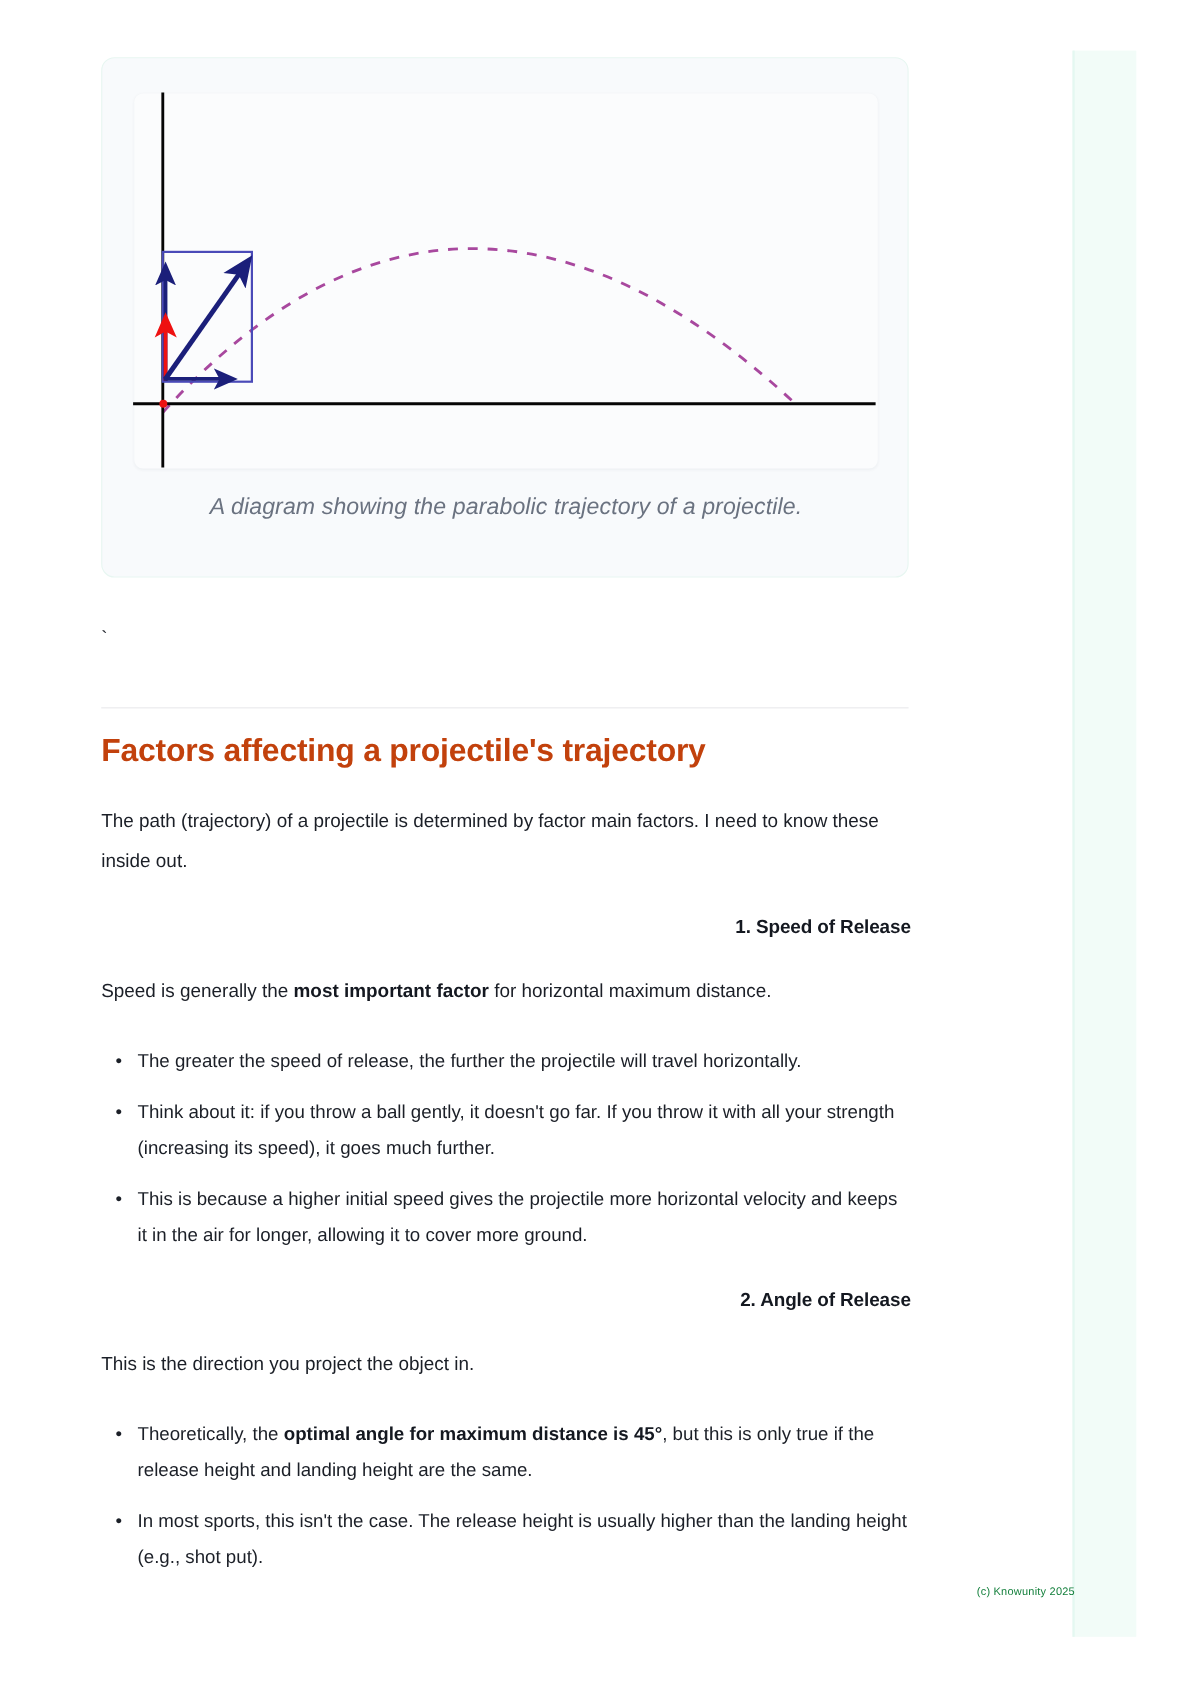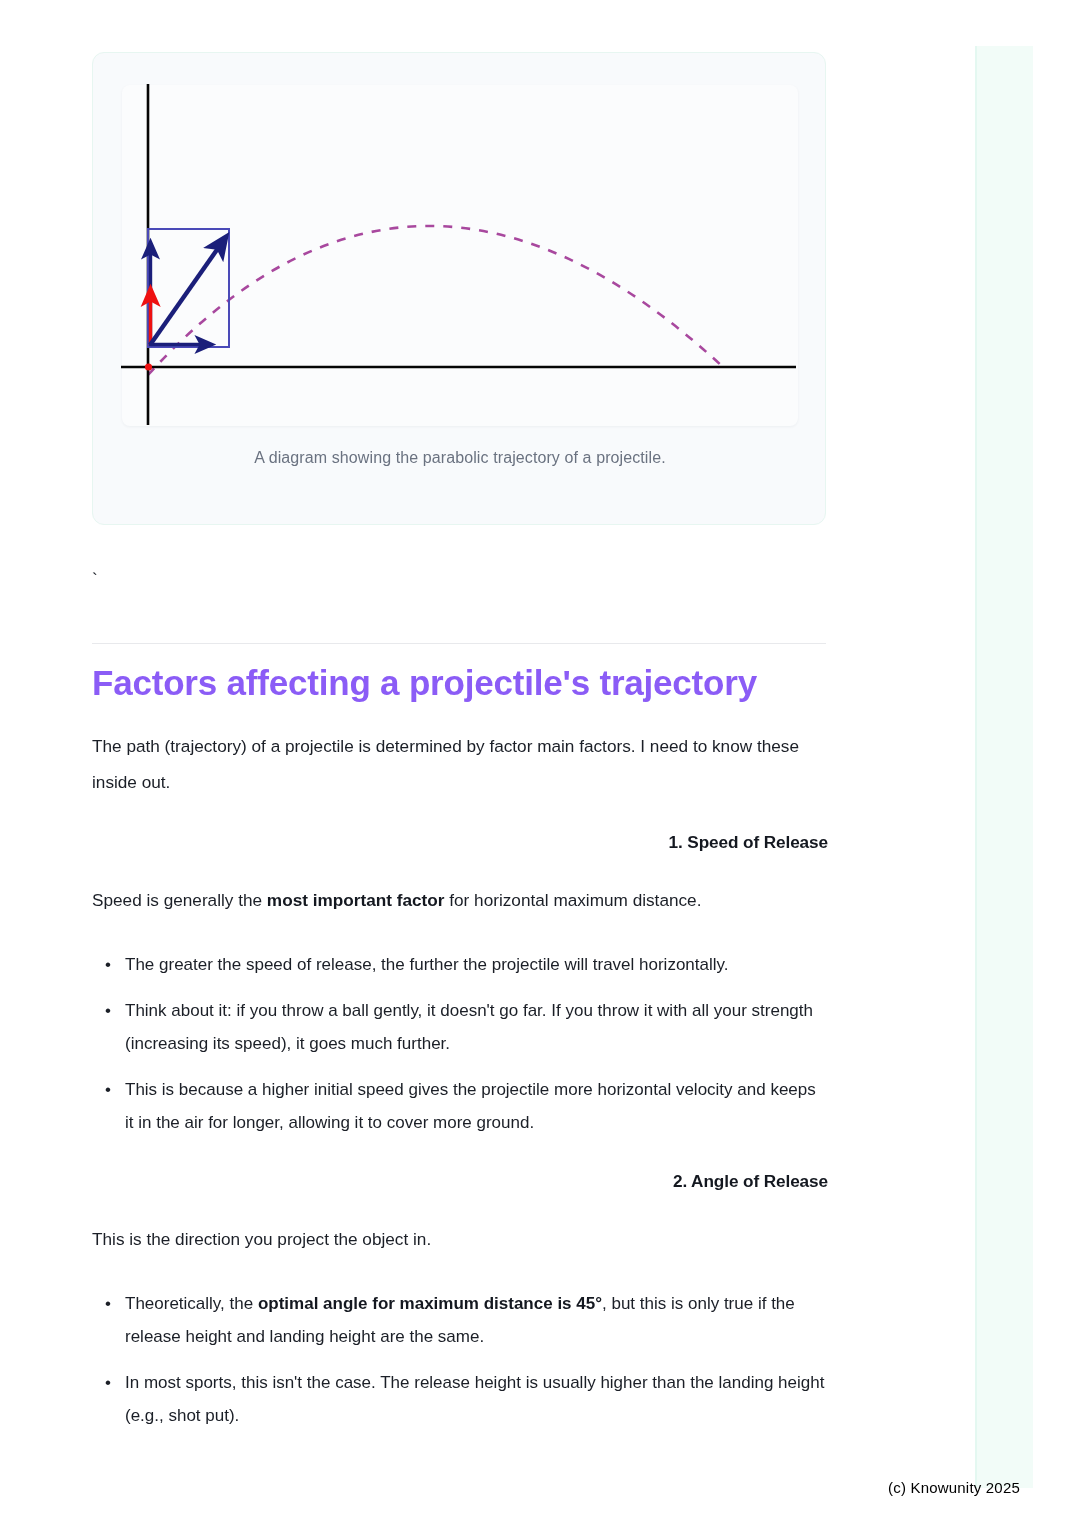--- a/index.html
+++ b/index.html
@@ -68,21 +68,22 @@
     width: 734px;
     height: 400px;
     overflow: visible;
   }
   .figure-caption {
     position: absolute;
     left: 0;
     top: 396px;
     width: 734px;
     text-align: center;
-    font-size: 16px;
+    font-style: italic;
+    font-size: 21px;
     color: #6a7280;
     letter-spacing: .1px;
   }
 
   
   .stray-tick {
     position: absolute;
     left: 92px;
     top: 568px;
     font-size: 17px;
@@ -103,24 +104,24 @@
 
   
   .content {
     position: absolute;
     left: 92px;
     top: 666px;
     width: 736px;
   }
   h2.section-heading {
     margin: 0 0 28px 0;
-    font-size: 35px;
+    font-size: 29px;
     line-height: 34px;
     font-weight: 700;
-    color: #8b5cf6;
+    color: #c2410c;
     letter-spacing: -0.2px;
   }
   p.para {
     margin: 0 0 30px 0;
     font-size: 17.2px;
     line-height: 36px;
     color: #1b1f27;
   }
   h3.sub-heading {
     margin: 0 0 28px 0;
@@ -153,26 +154,25 @@
     line-height: 33px;
     color: #1b1f27;
   }
   b, strong { font-weight: 700; color: #141820; }
 
   
   .watermark {
     position: absolute;
     left: 888px;
     top: 1439px;
-    font-size: 15px;
+    font-size: 10px;
     line-height: 18px;
-    color: #000000;
+    color: #15803d;
     letter-spacing: .2px;
     white-space: nowrap;
-    margin-top: 40px;
   }
 </style>
 </head>
 <body>
 
 <div class="page">
 
   <div class="figure-card">
 
     <div class="figure-panel"></div>

